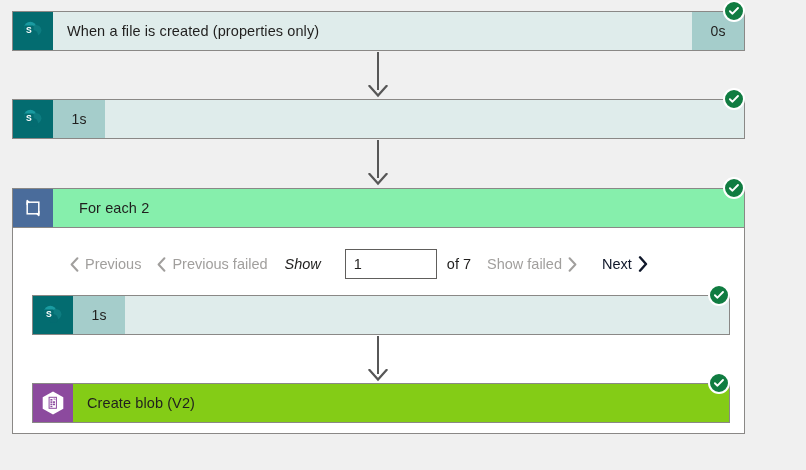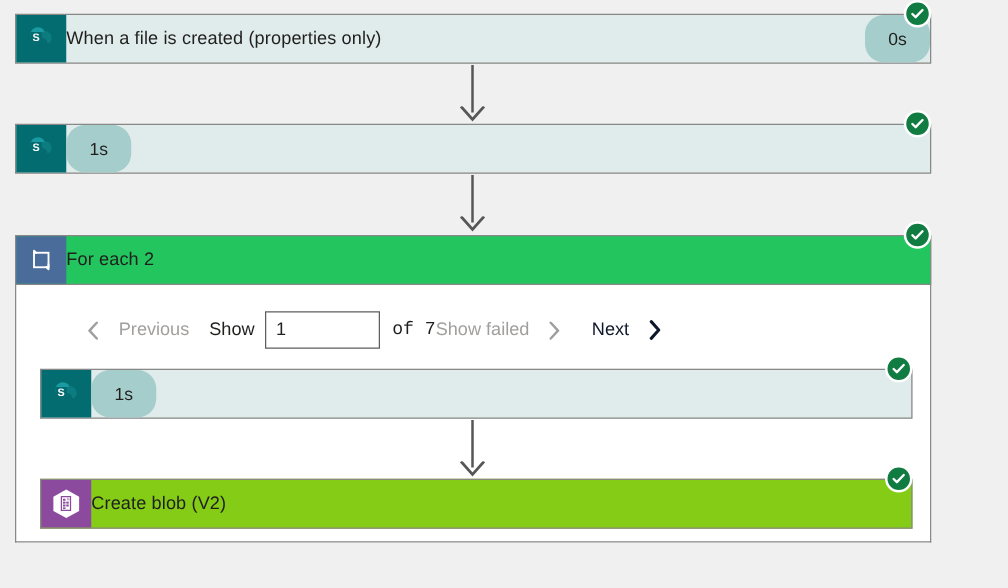--- a/index.html
+++ b/index.html
@@ -22,38 +22,39 @@
     box-sizing:border-box;
     height:40px;
   }
   .card .icon-box{
     width:40px;min-width:40px;
     display:flex;align-items:center;justify-content:center;
   }
   .card .title{
     flex:1;
     display:flex;align-items:center;
+    padding-left:14px;
     font-size:14.5px;
     color:#201f1e;
     letter-spacing:.1px;
     overflow:hidden;white-space:nowrap;
   }
   .card .dur{
     width:52px;min-width:52px;
     display:flex;align-items:center;justify-content:center;
-    font-size:14px;color:#201f1e;border-radius:15px;
+    font-size:14px;color:#201f1e;
   }
 
   
   .t-sp{background:#dfeceb;}
   .t-sp .icon-box{background:#036c70;}
   .t-sp .dur{background:#a5cdcb;}
 
   
-  .t-loop{background:#22c55e;}
+  .t-loop{background:#86efac;gap:12px;}
   .t-loop .icon-box{background:#4a6c9b;}
   .t-loop .dur{background:#bac6d8;}
 
   
   .t-blob{background:#84cc16;}
   .t-blob .icon-box{background:#8c4a9e;}
   .t-blob .dur{background:#cdaed6;}
 
   
   .status{
@@ -85,42 +86,42 @@
 
   
   .pager{
     position:absolute;
     display:flex;align-items:center;
     font-size:14.5px;
     height:30px;
   }
   .pg-btn{
     display:flex;align-items:center;
-    gap:16px;
+    gap:6px;
     cursor:pointer;
     white-space:nowrap;
     justify-content:space-between;
   }
   .pg-btn.disabled{color:#a19f9d;}
   .pg-btn.enabled{color:#0f172a;}
   .pg-chev{display:block;}
   .pg-label{line-height:1;}
   .pg-text{color:#201f1e;white-space:nowrap;line-height:1;}
   .pg-input{
     width:92px;height:30px;
     border:1px solid #605e5c;
     box-sizing:border-box;
     background:#fff;
     font-family:"Liberation Sans","DejaVu Sans",sans-serif;
     font-size:14.5px;
     color:#201f1e;
     padding:0 8px;
     outline:none;
   }
-  .sp-label{margin-right:8px;}
+  .sp-label{margin-right:24px;font-style:italic;}
 </style>
 </head>
 <body>
 
 <div class="canvas">
 
   <div class="card t-sp" style="left:12px;top:11px;width:733px;">
     <div class="icon-box">
       <svg width="22" height="22" viewBox="0 0 22 22" aria-hidden="true">
         <circle cx="8.3" cy="8.0" r="6.2" fill="#1a9ba1"></circle>
@@ -191,26 +192,32 @@
 
   <div class="pager" style="left:70px;top:249px;">
 
     <div class="pg-btn disabled" style="margin-right:16px;">
       <svg class="pg-chev" width="9" height="15" viewBox="0 0 9 15">
         <path d="M7.4 1.2 L1.6 7.5 L7.4 13.8" stroke="currentColor" stroke-width="2" fill="none" stroke-linecap="round" stroke-linejoin="round"></path>
       </svg>
       <span class="pg-label">Previous</span>
     </div>
 
+    <div class="pg-btn disabled" style="margin-right:17px;">
+      <svg class="pg-chev" width="9" height="15" viewBox="0 0 9 15">
+        <path d="M7.4 1.2 L1.6 7.5 L7.4 13.8" stroke="currentColor" stroke-width="2" fill="none" stroke-linecap="round" stroke-linejoin="round"></path>
+      </svg>
+      <span class="pg-label">Previous failed</span>
+    </div>
 
     <span class="pg-text sp-label">Show</span>
 
     <input class="pg-input" type="text" value="1" style="">
 
-    <span class="pg-text" style="margin-left:10px;font-family:Liberation Mono, monospace;">of 7</span>
+    <span class="pg-text" style="margin-left:10px;margin-right:16px;">of 7</span>
 
     <div class="pg-btn disabled" style="margin-right:25px;">
       <span class="pg-label">Show failed</span>
       <svg class="pg-chev" width="9" height="15" viewBox="0 0 9 15">
         <path d="M1.6 1.2 L7.4 7.5 L1.6 13.8" stroke="currentColor" stroke-width="2" fill="none" stroke-linecap="round" stroke-linejoin="round"></path>
       </svg>
     </div>
 
     <div class="pg-btn enabled">
       <span class="pg-label">Next</span>

